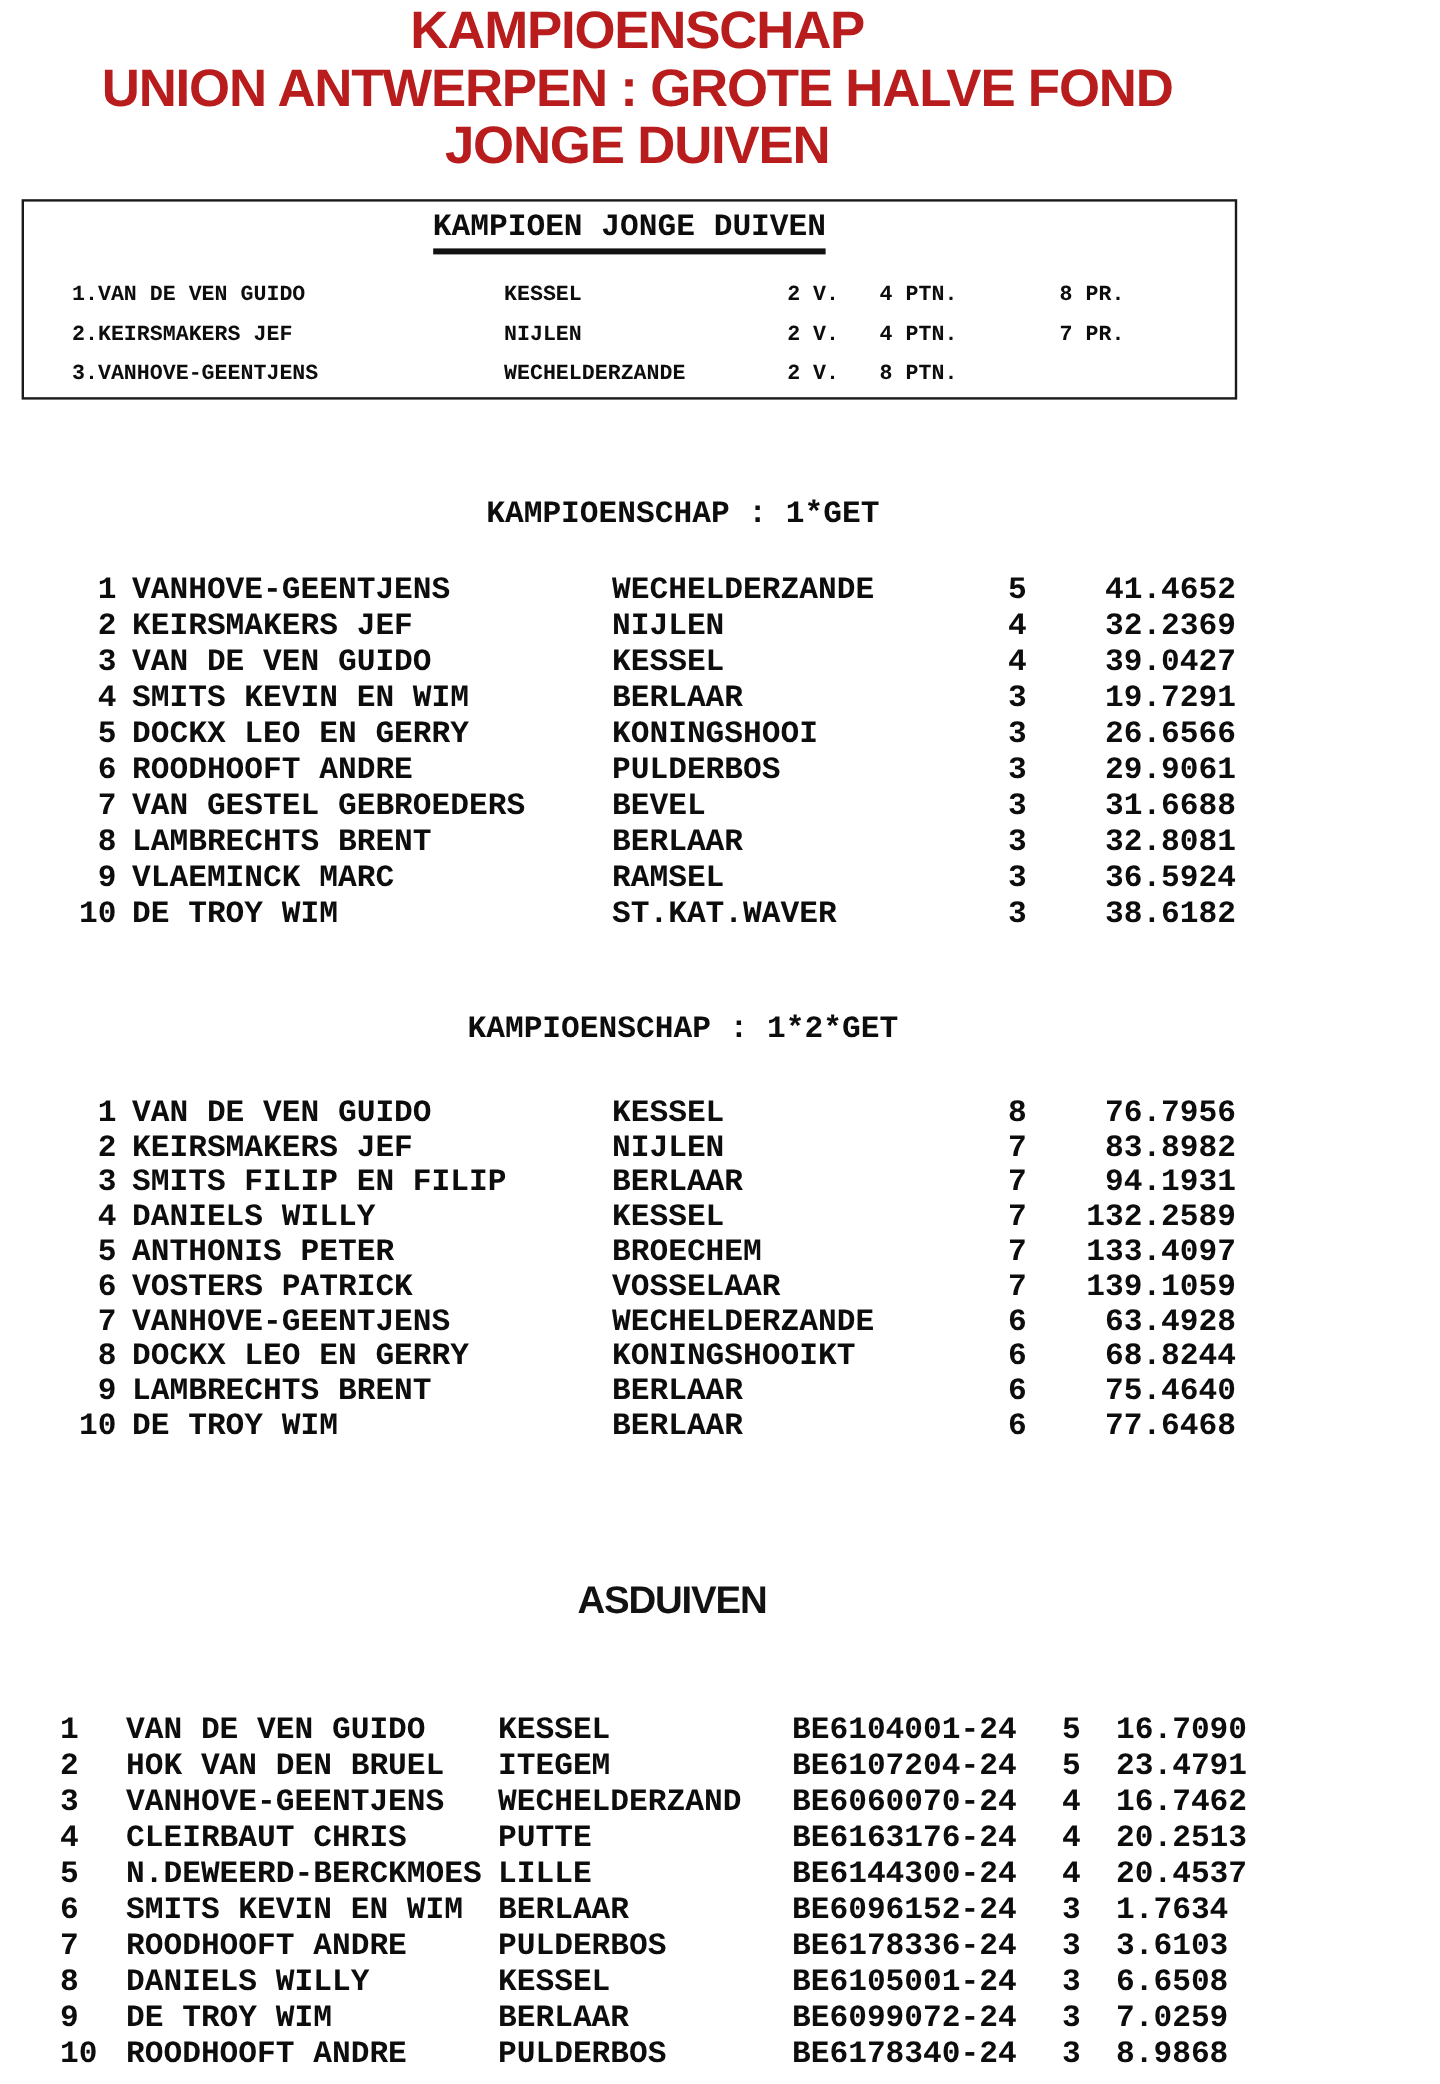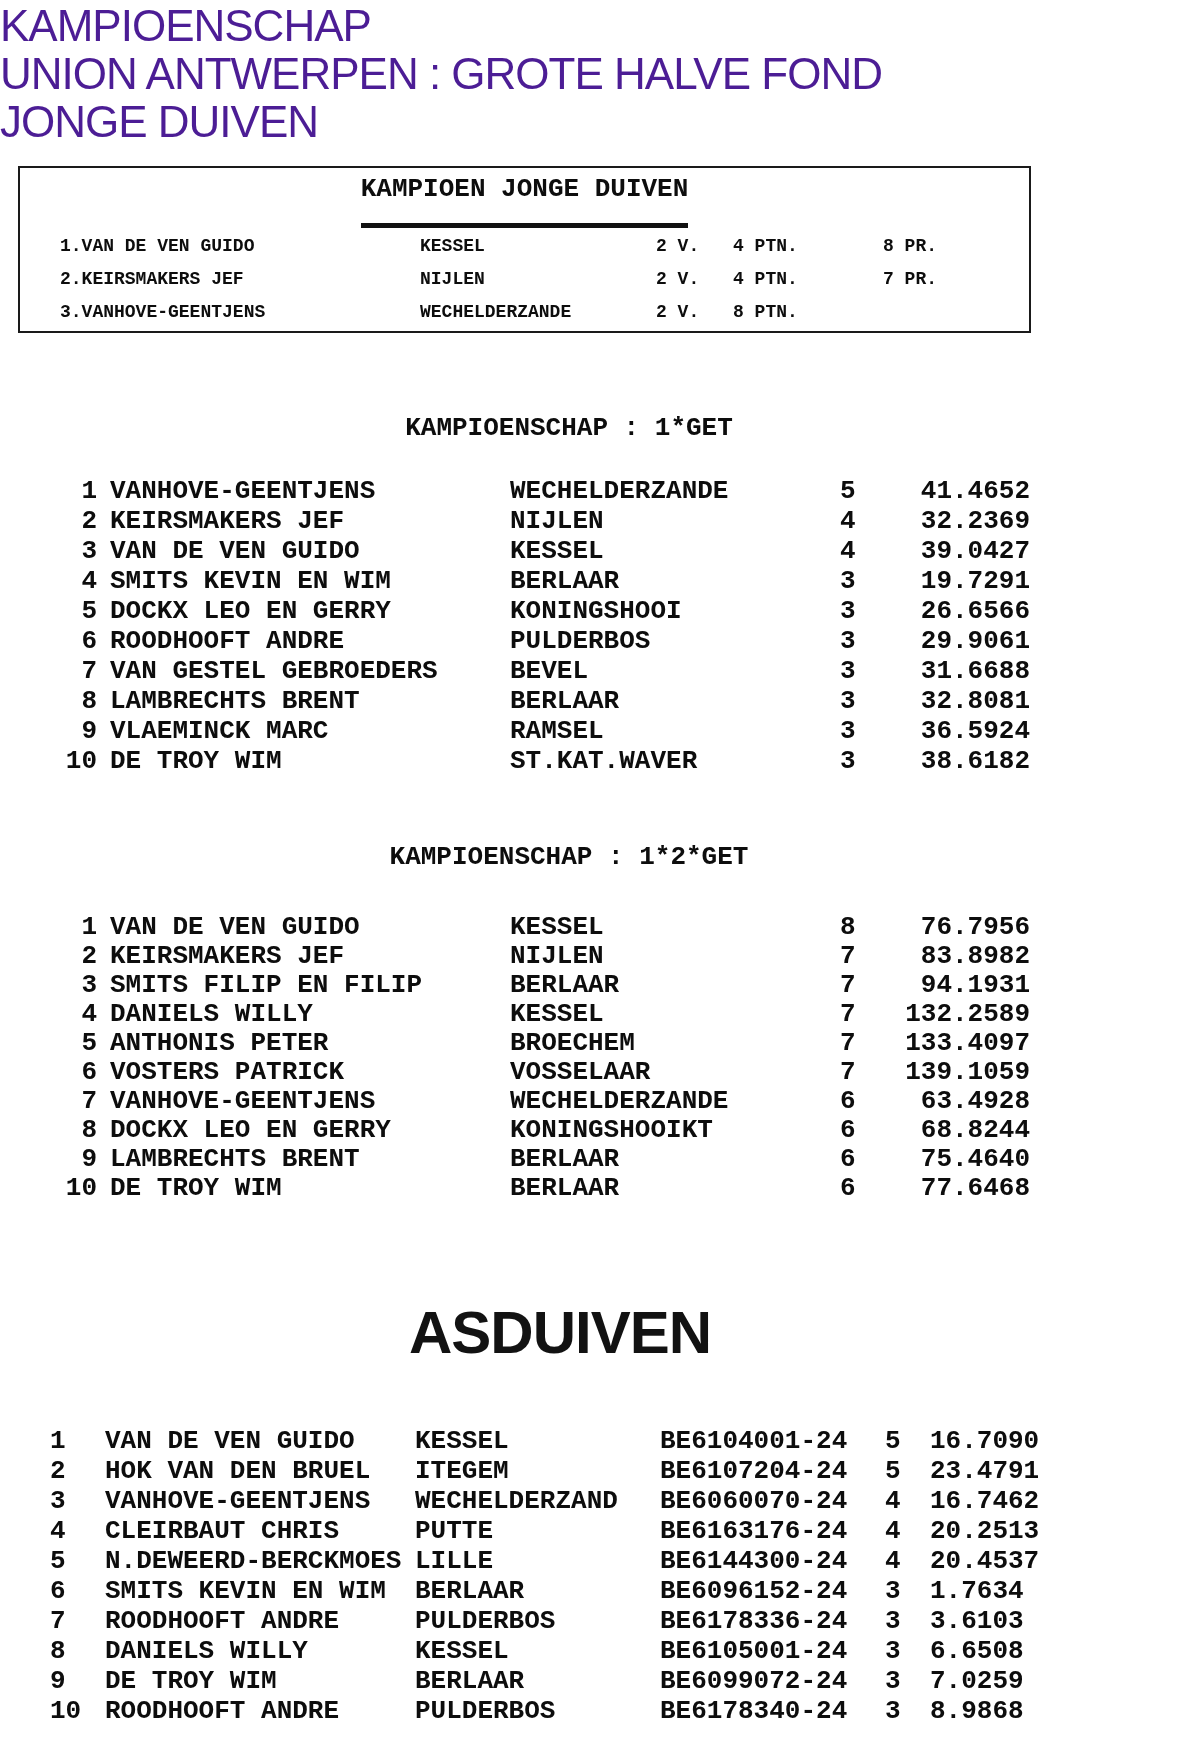--- a/index.html
+++ b/index.html
@@ -14,36 +14,36 @@
     font-family: "Liberation Mono", "DejaVu Sans Mono", monospace;
     font-weight: bold;
     overflow: hidden;
   }
 
   
   .doc-title {
     position: absolute;
     top: 2px; left: 0;
     width: 1062px;
-    text-align: left;
+    text-align: center;
     font-family: "Liberation Sans", "DejaVu Sans", sans-serif;
-    font-weight: normal;
+    font-weight: bold;
     font-size: 44px;
     line-height: 48px;
     letter-spacing: -1px;
-    color: #4c1d95;
+    color: #b91c1c;
   }
   .asduiven-title {
     position: absolute;
     top: 1308px; left: 0;
     width: 1120px;
     text-align: center;
     font-family: "Liberation Sans", "DejaVu Sans", sans-serif;
     font-weight: bold;
-    font-size: 60px;
+    font-size: 32px;
     line-height: 50px;
     letter-spacing: -1px;
     color: #121212;
   }
 
   
   .champ-box {
     position: absolute;
     left: 18px; top: 166px;
     width: 1013px; height: 167px;
@@ -53,21 +53,21 @@
     position: absolute;
     top: 5px; left: 0;
     width: 100%;
     text-align: center;
     font-size: 26px;
     line-height: 32px;
   }
   .champ-heading .u {
     display: inline-block;
     border-bottom: 5px solid #111;
-    padding-bottom: 18px;
+    padding-bottom: 2px;
   }
   .champ-rows { position: absolute; top: 62px; left: 0; width: 100%; }
   .champ-row {
     display: flex;
     height: 33px; line-height: 33px;
     font-size: 18px;
     padding-left: 20px;
     white-space: pre;
     margin-left: 20px;
   }

